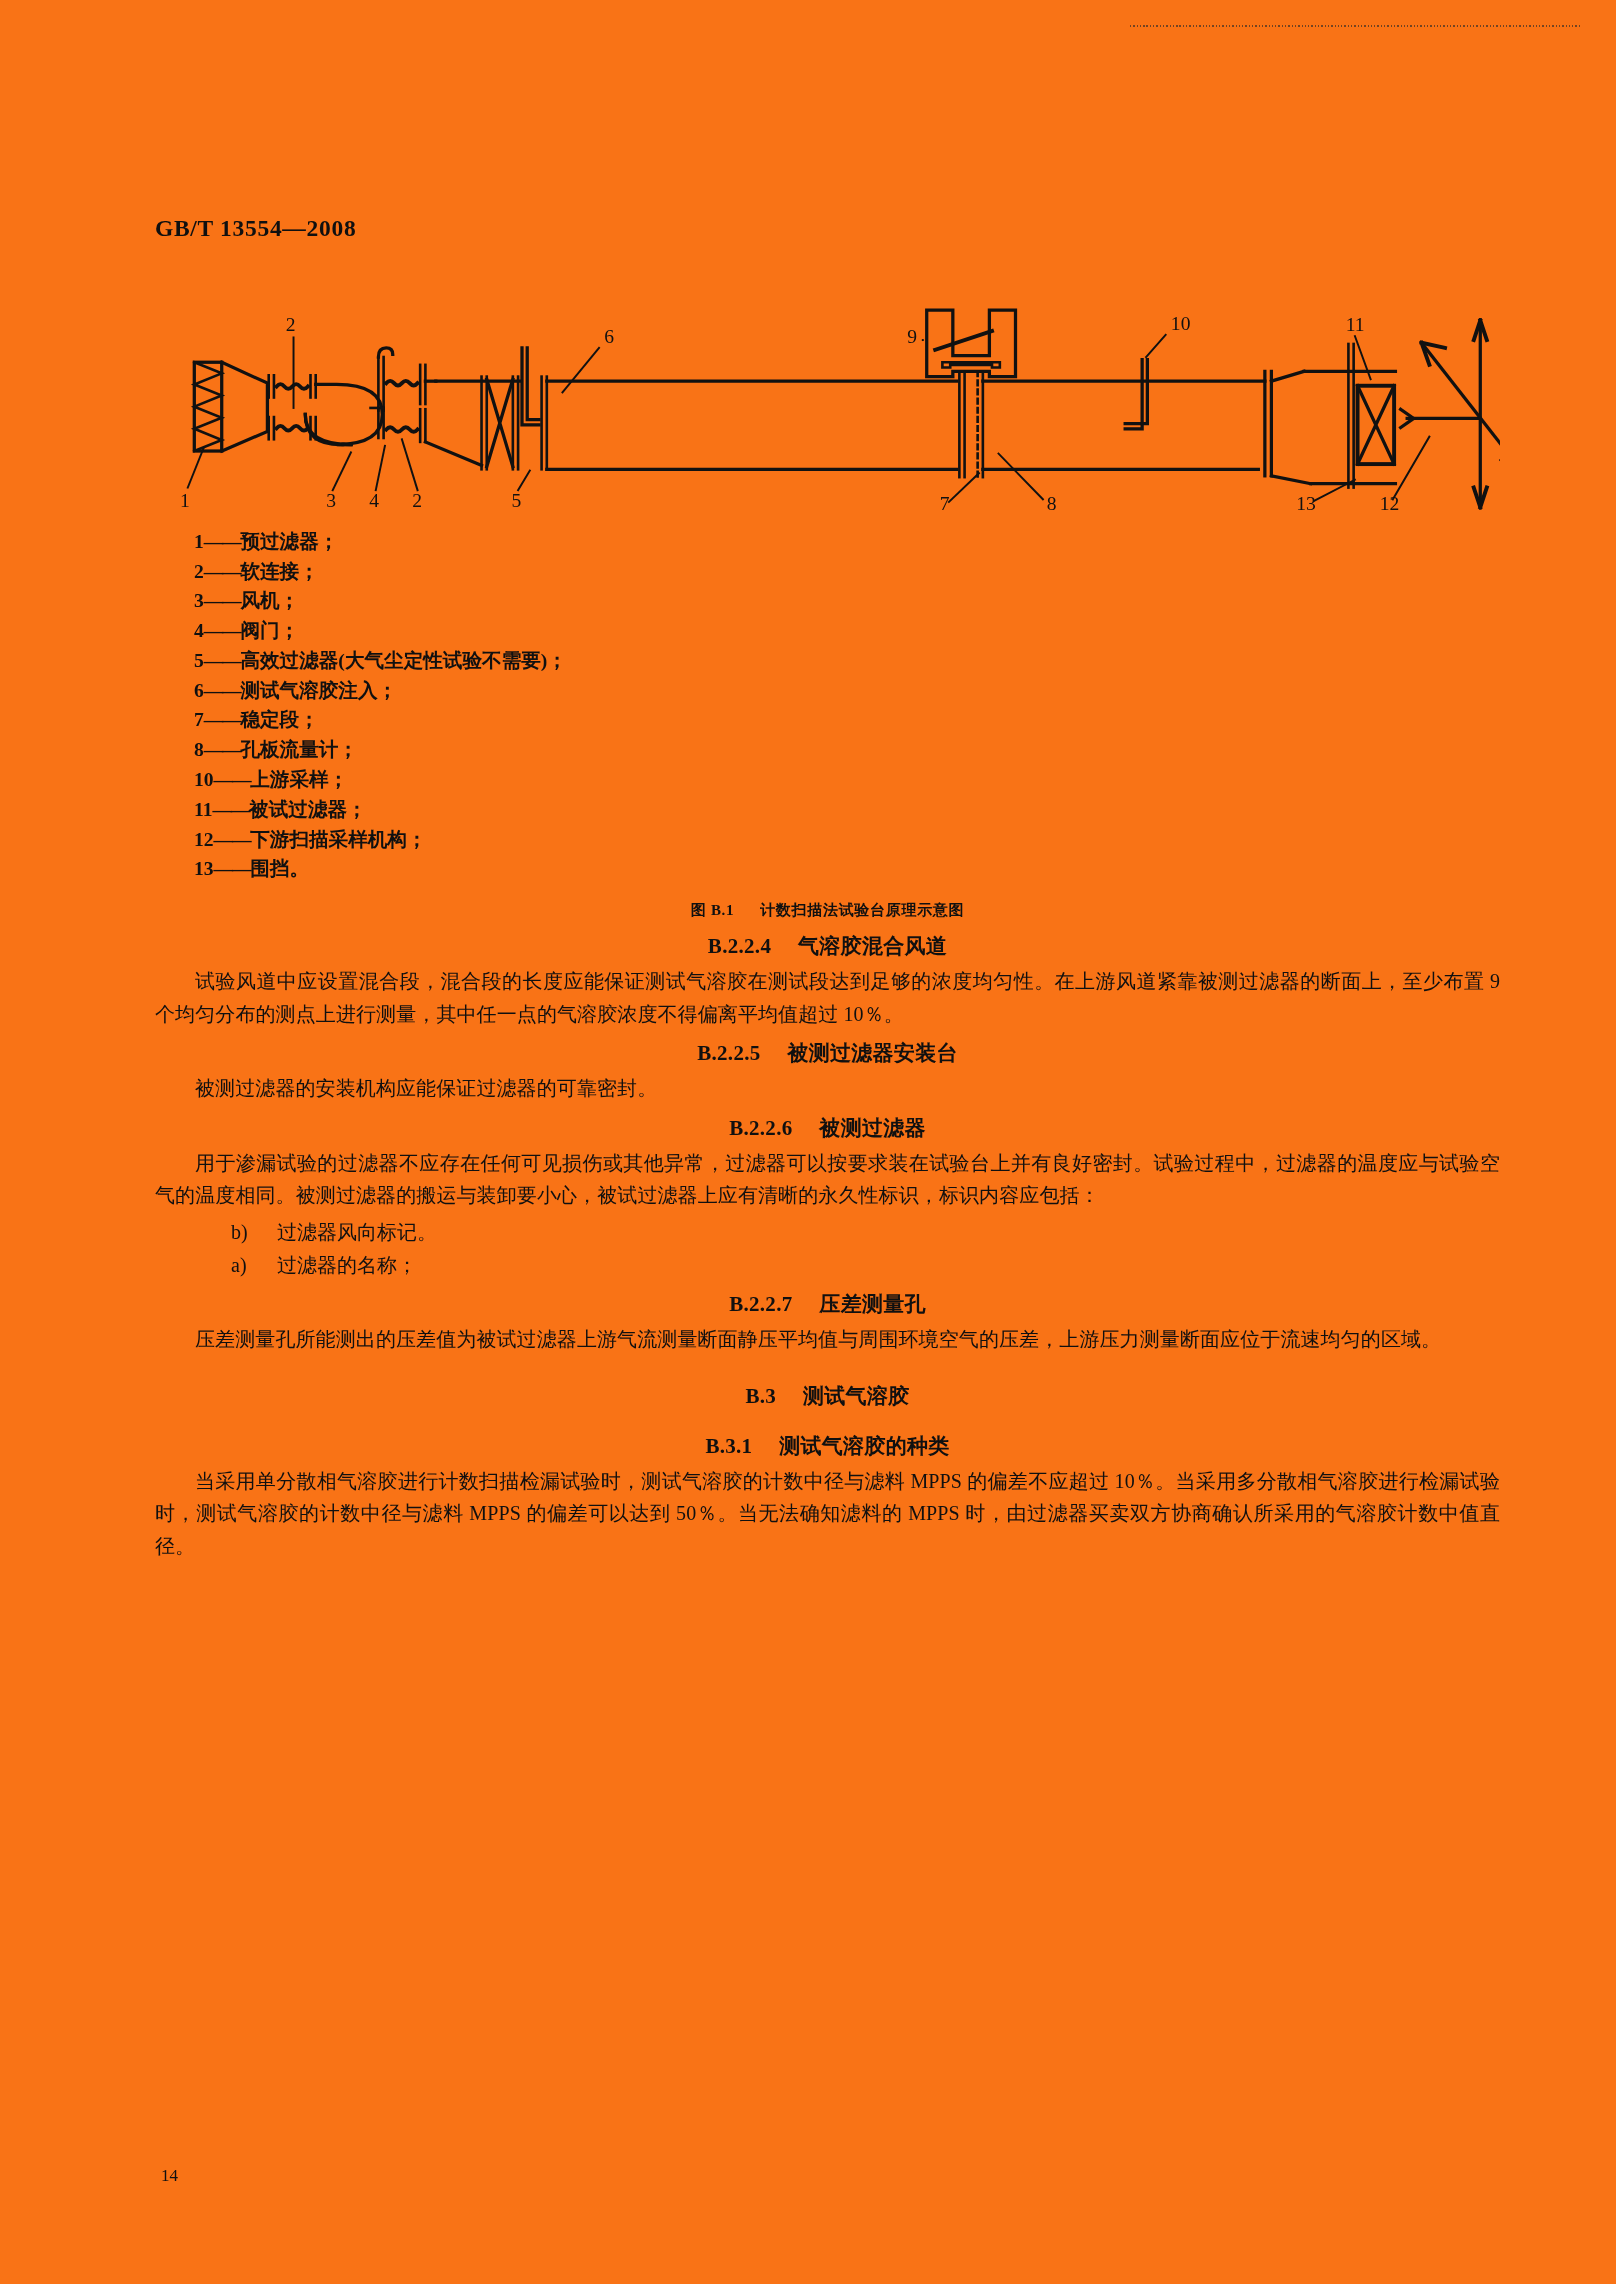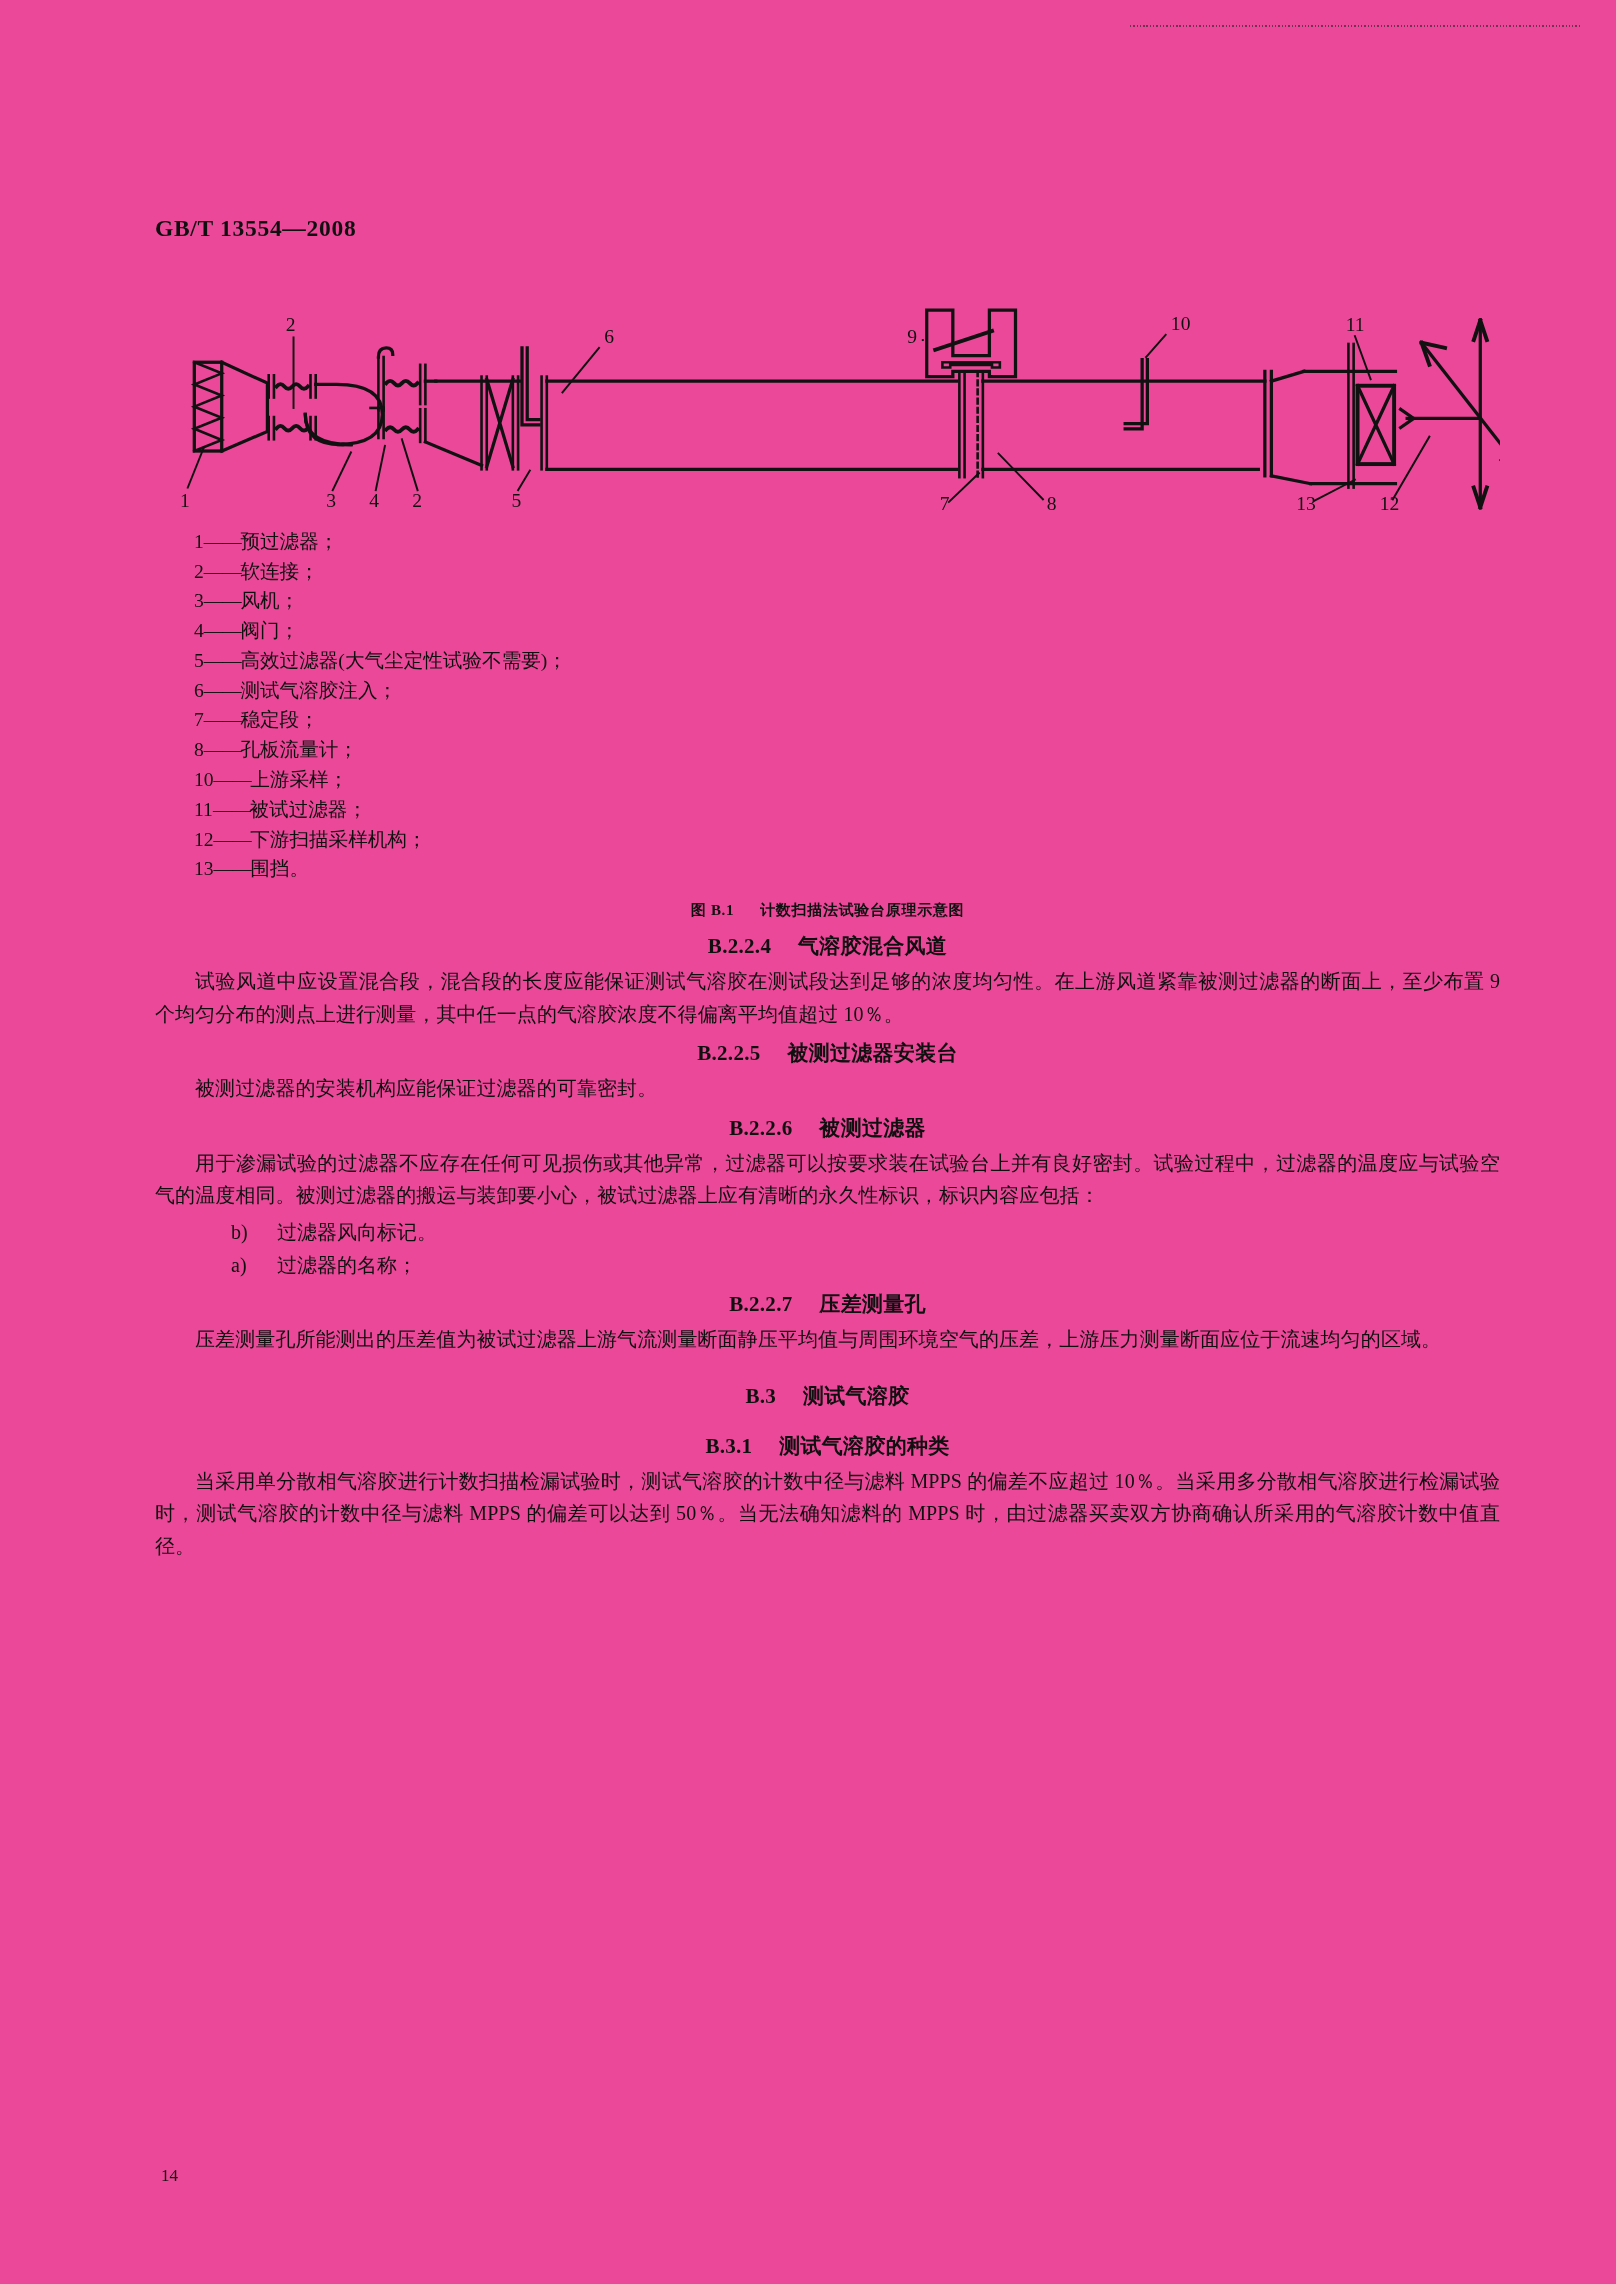--- a/index.html
+++ b/index.html
@@ -12,21 +12,21 @@
     width: 1616px;
     height: 2284px;
     position: relative;
     font-family: "Liberation Serif", "DejaVu Serif", serif;
     color: #101010;
     overflow: hidden;
   }
   .page {
     position: absolute;
     inset: 0;
-    background: #ec4899;
+    background: #f97316;
   }
   
   .scan-streak {
     position: absolute;
     left: 1130px;
     top: 25px;
     width: 451px;
     height: 2px;
     background: repeating-linear-gradient(90deg,
         rgba(40,40,40,0.75) 0px, rgba(40,40,40,0.75) 1.3px,
@@ -54,20 +54,21 @@
     height: 235px;
     margin: 0 0 9.1px 0;
   }
   .figure-wrap svg { display:block; }
 
   
   .legend {
     margin: 11.8px 0 0 39px;
     padding: 0;
     list-style: none;
+    font-weight: bold;
   }
   .legend li {
     font-size: 19.6px;
     line-height: 1.52;
     white-space: nowrap;
     font-family: "Liberation Serif", "DejaVu Serif", serif;
   }
   .legend .num { font-family: "Liberation Serif","DejaVu Serif",serif; }
   .legend .dash { letter-spacing: -1.3px; }
 

